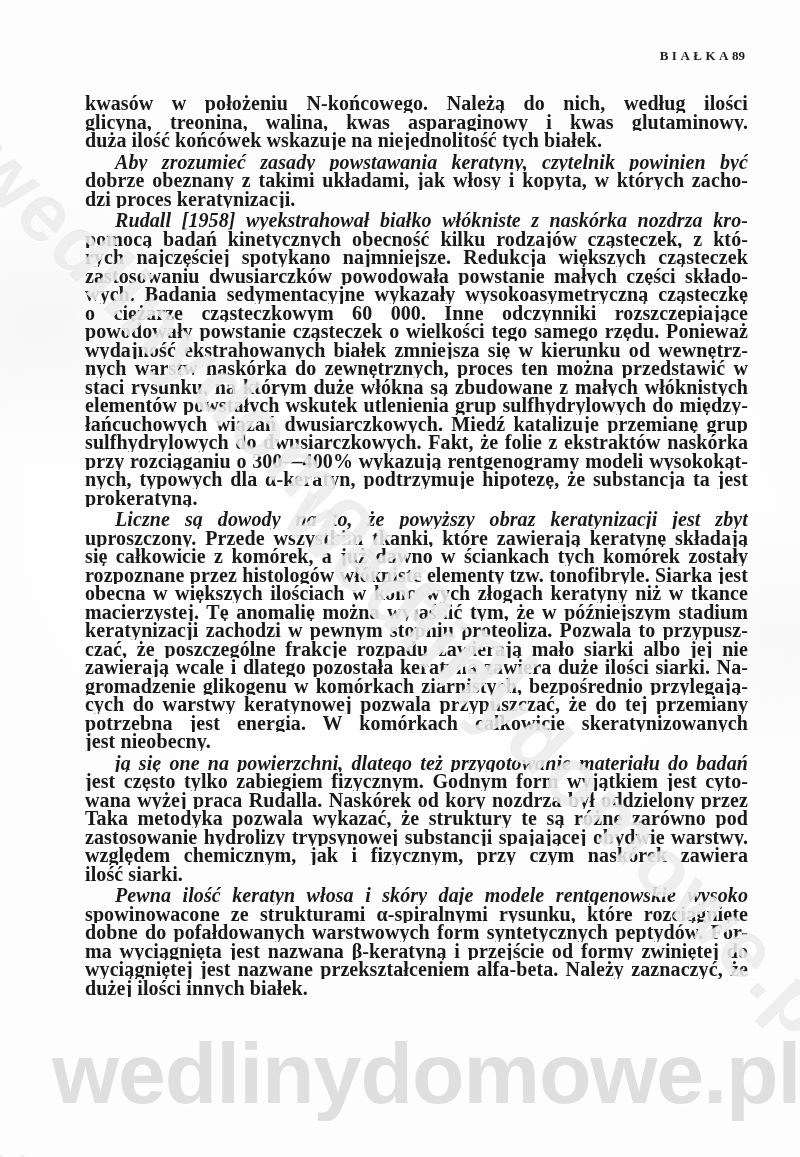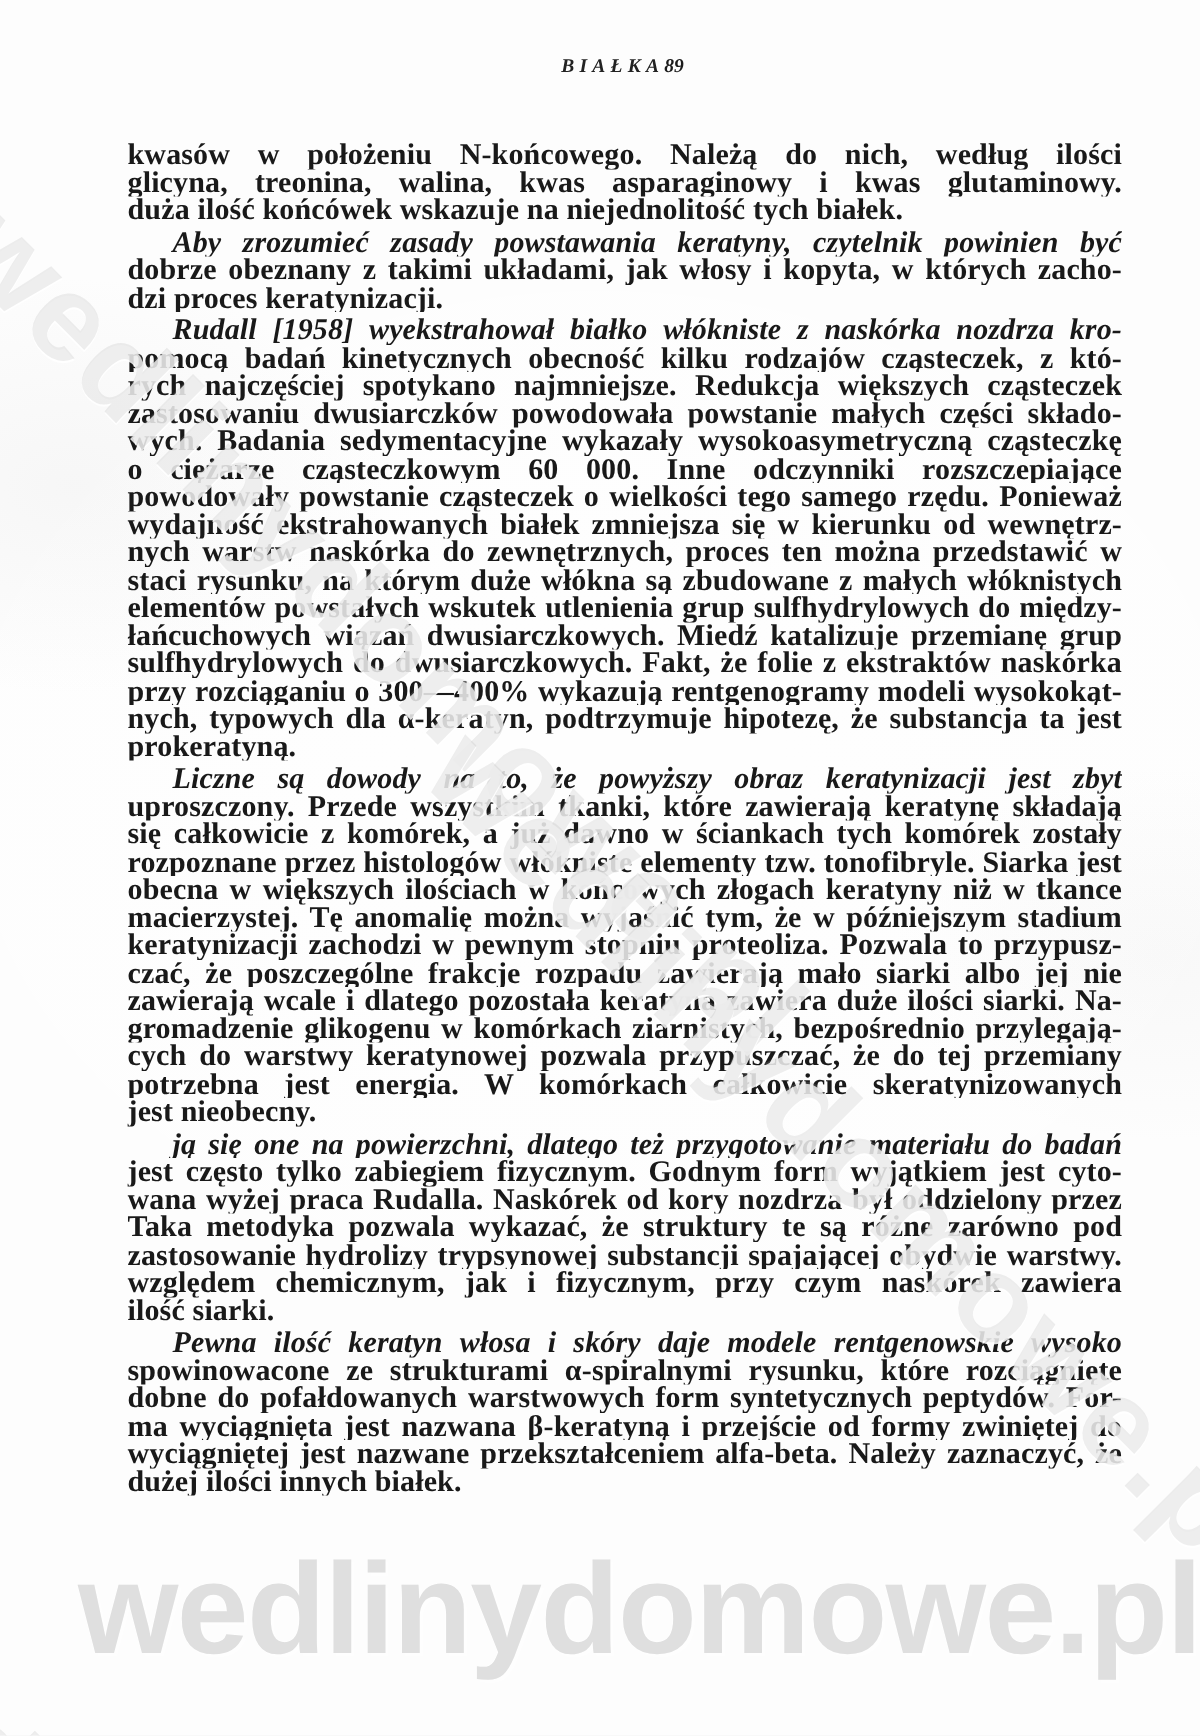--- a/index.html
+++ b/index.html
@@ -20,25 +20,24 @@
     content: "";
     position: absolute; inset: 0;
     background:
       radial-gradient(ellipse 300px 200px at 6% 28%, rgba(190,190,190,0.10), transparent 70%),
       radial-gradient(ellipse 260px 180px at 97% 55%, rgba(190,190,190,0.08), transparent 70%),
       radial-gradient(ellipse 900px 700px at 50% 45%, rgba(255,255,255,0.6), transparent 80%);
     pointer-events: none;
   }
   .running-head {
     position: absolute;
-    left: 85px; right: 55px; top: 36px;
+    left: 85px; right: 55px; top: 48px;
     display: flex;
-    justify-content: center;
+    justify-content: flex-end;
     align-items: baseline;
-    font-style: italic;
   }
   .head-title {
     font-size: 13px;
     font-weight: bold;
     letter-spacing: 3.5px;
     color: #222;
   }
   .page-number {
     font-size: 13px;
     font-weight: bold;

